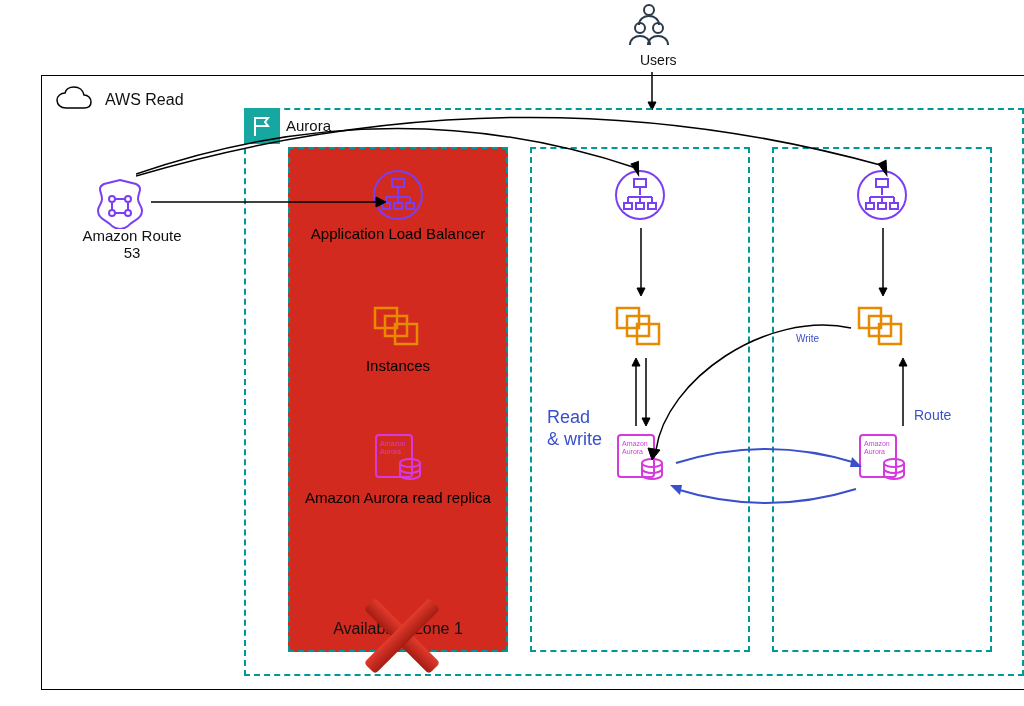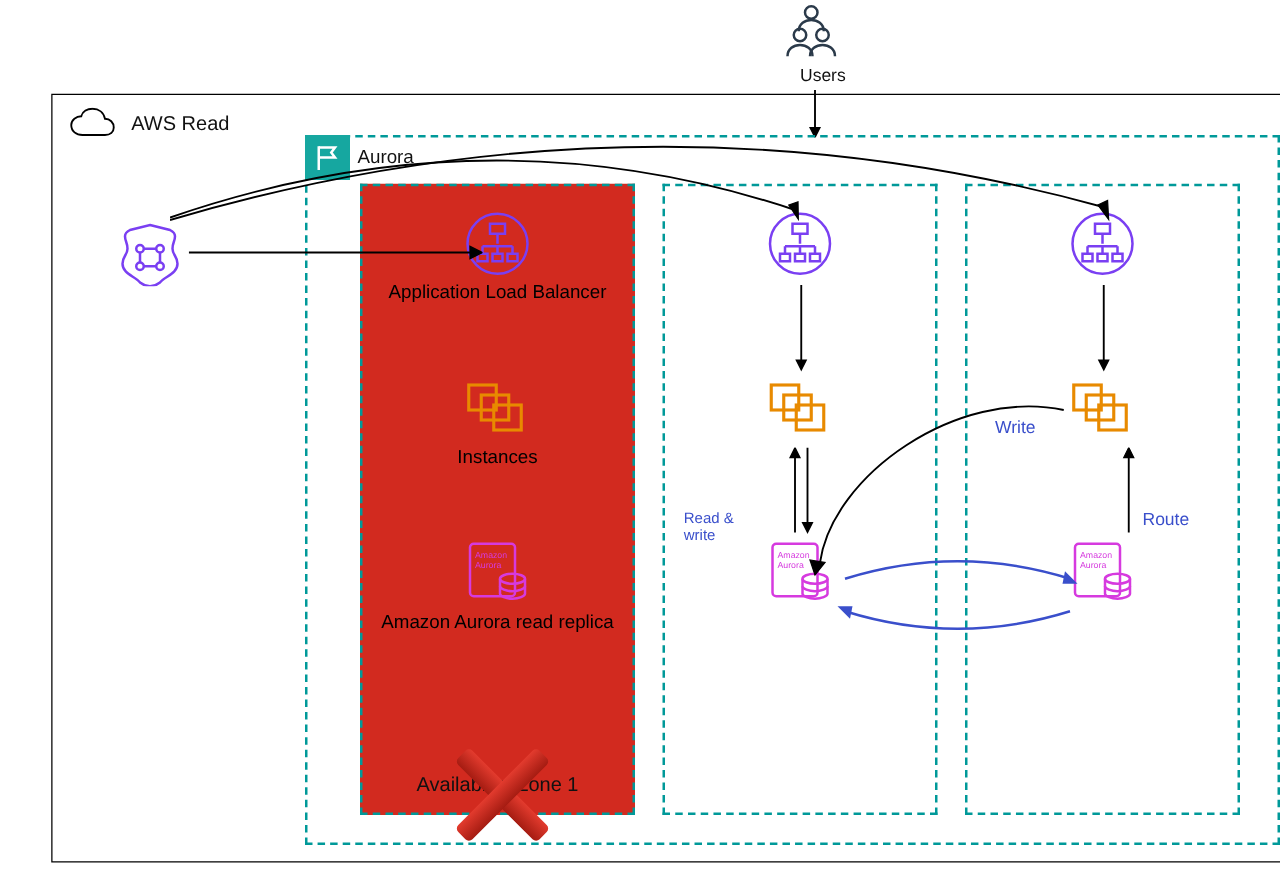--- a/index.html
+++ b/index.html
@@ -180,20 +180,21 @@
         <circle cx="34" cy="22" r="3"></circle>
         <circle cx="18" cy="36" r="3"></circle>
         <circle cx="34" cy="36" r="3"></circle>
         <line x1="21" y1="22" x2="31" y2="22"></line>
         <line x1="18" y1="25" x2="18" y2="33"></line>
         <line x1="34" y1="25" x2="34" y2="33"></line>
         <line x1="21" y1="36" x2="31" y2="36"></line>
       </g>
     </svg>
   </div>
+  <div class="route53-label text">Amazon Route 53</div>
 
   <svg class="arrow" style="left:125px; top:195px; z-index:6" width="235" height="14">
     <line x1="0" y1="7" x2="225" y2="7" stroke="#000" stroke-width="1.5"></line>
     <polygon points="235,7 225,2 225,12"></polygon>
   </svg>
 
   <svg class="arrow" style="left:110px; top:116px; z-index:6" width="510" height="64">
     <path d="M0 58 Q 255 -30 500 52" fill="none" stroke="#000" stroke-width="1.5"></path>
     <polygon points="505,58 494,50 500,45" transform="rotate(20 500 52)"></polygon>
   </svg>
@@ -289,21 +290,21 @@
       <svg width="54" height="48" viewBox="0 0 54 48">
         <g fill="none" stroke="#e88a00" stroke-width="2.5">
           <rect x="4" y="4" width="22" height="20"></rect>
           <rect x="14" y="12" width="22" height="20"></rect>
           <rect x="24" y="20" width="22" height="20"></rect>
         </g>
       </svg>
     </div>
     <div class="text" style="left:0; right:0; top:208px; text-align:center; color:#fff; font-size:15px">Instances</div>
 
-    <div class="text blue" style="left:15px; top:258px; font-size:12px; line-height:1.2; width:60px">Read &amp; write</div>
+    <div class="text blue" style="left:15px; top:258px; font-size:18px; line-height:1.2; width:60px">Read &amp; write</div>
 
     <div style="position:absolute; left:0; right:0; top:280px; text-align:center">
       <svg width="56" height="56" viewBox="0 0 56 56">
         <g fill="none" stroke="#d63adf" stroke-width="2">
           <rect x="6" y="6" width="36" height="42" rx="3"></rect>
           <text x="10" y="17" font-size="7" fill="#d63adf" stroke="none">Amazon</text>
           <text x="10" y="25" font-size="7" fill="#d63adf" stroke="none">Aurora</text>
           <ellipse cx="40" cy="34" rx="10" ry="4"></ellipse>
           <path d="M30 34v12c0 2 5 4 10 4s10-2 10-4V34"></path>
           <path d="M30 40c0 2 5 4 10 4s10-2 10-4"></path>
@@ -338,21 +339,21 @@
       <svg width="54" height="48" viewBox="0 0 54 48">
         <g fill="none" stroke="#e88a00" stroke-width="2.5">
           <rect x="4" y="4" width="22" height="20"></rect>
           <rect x="14" y="12" width="22" height="20"></rect>
           <rect x="24" y="20" width="22" height="20"></rect>
         </g>
       </svg>
     </div>
     <div class="text" style="left:0; right:0; top:208px; text-align:center; color:#fff; font-size:15px">Instances</div>
 
-    <div class="text blue" style="left:22px; top:184px; font-size:14px">Write</div>
+    <div class="text blue" style="left:22px; top:184px; font-size:10px">Write</div>
     <div class="text blue" style="left:140px; top:258px; font-size:14px">Route</div>
 
     <div style="position:absolute; left:0; right:0; top:280px; text-align:center">
       <svg width="56" height="56" viewBox="0 0 56 56">
         <g fill="none" stroke="#d63adf" stroke-width="2">
           <rect x="6" y="6" width="36" height="42" rx="3"></rect>
           <text x="10" y="17" font-size="7" fill="#d63adf" stroke="none">Amazon</text>
           <text x="10" y="25" font-size="7" fill="#d63adf" stroke="none">Aurora</text>
           <ellipse cx="40" cy="34" rx="10" ry="4"></ellipse>
           <path d="M30 34v12c0 2 5 4 10 4s10-2 10-4V34"></path>

